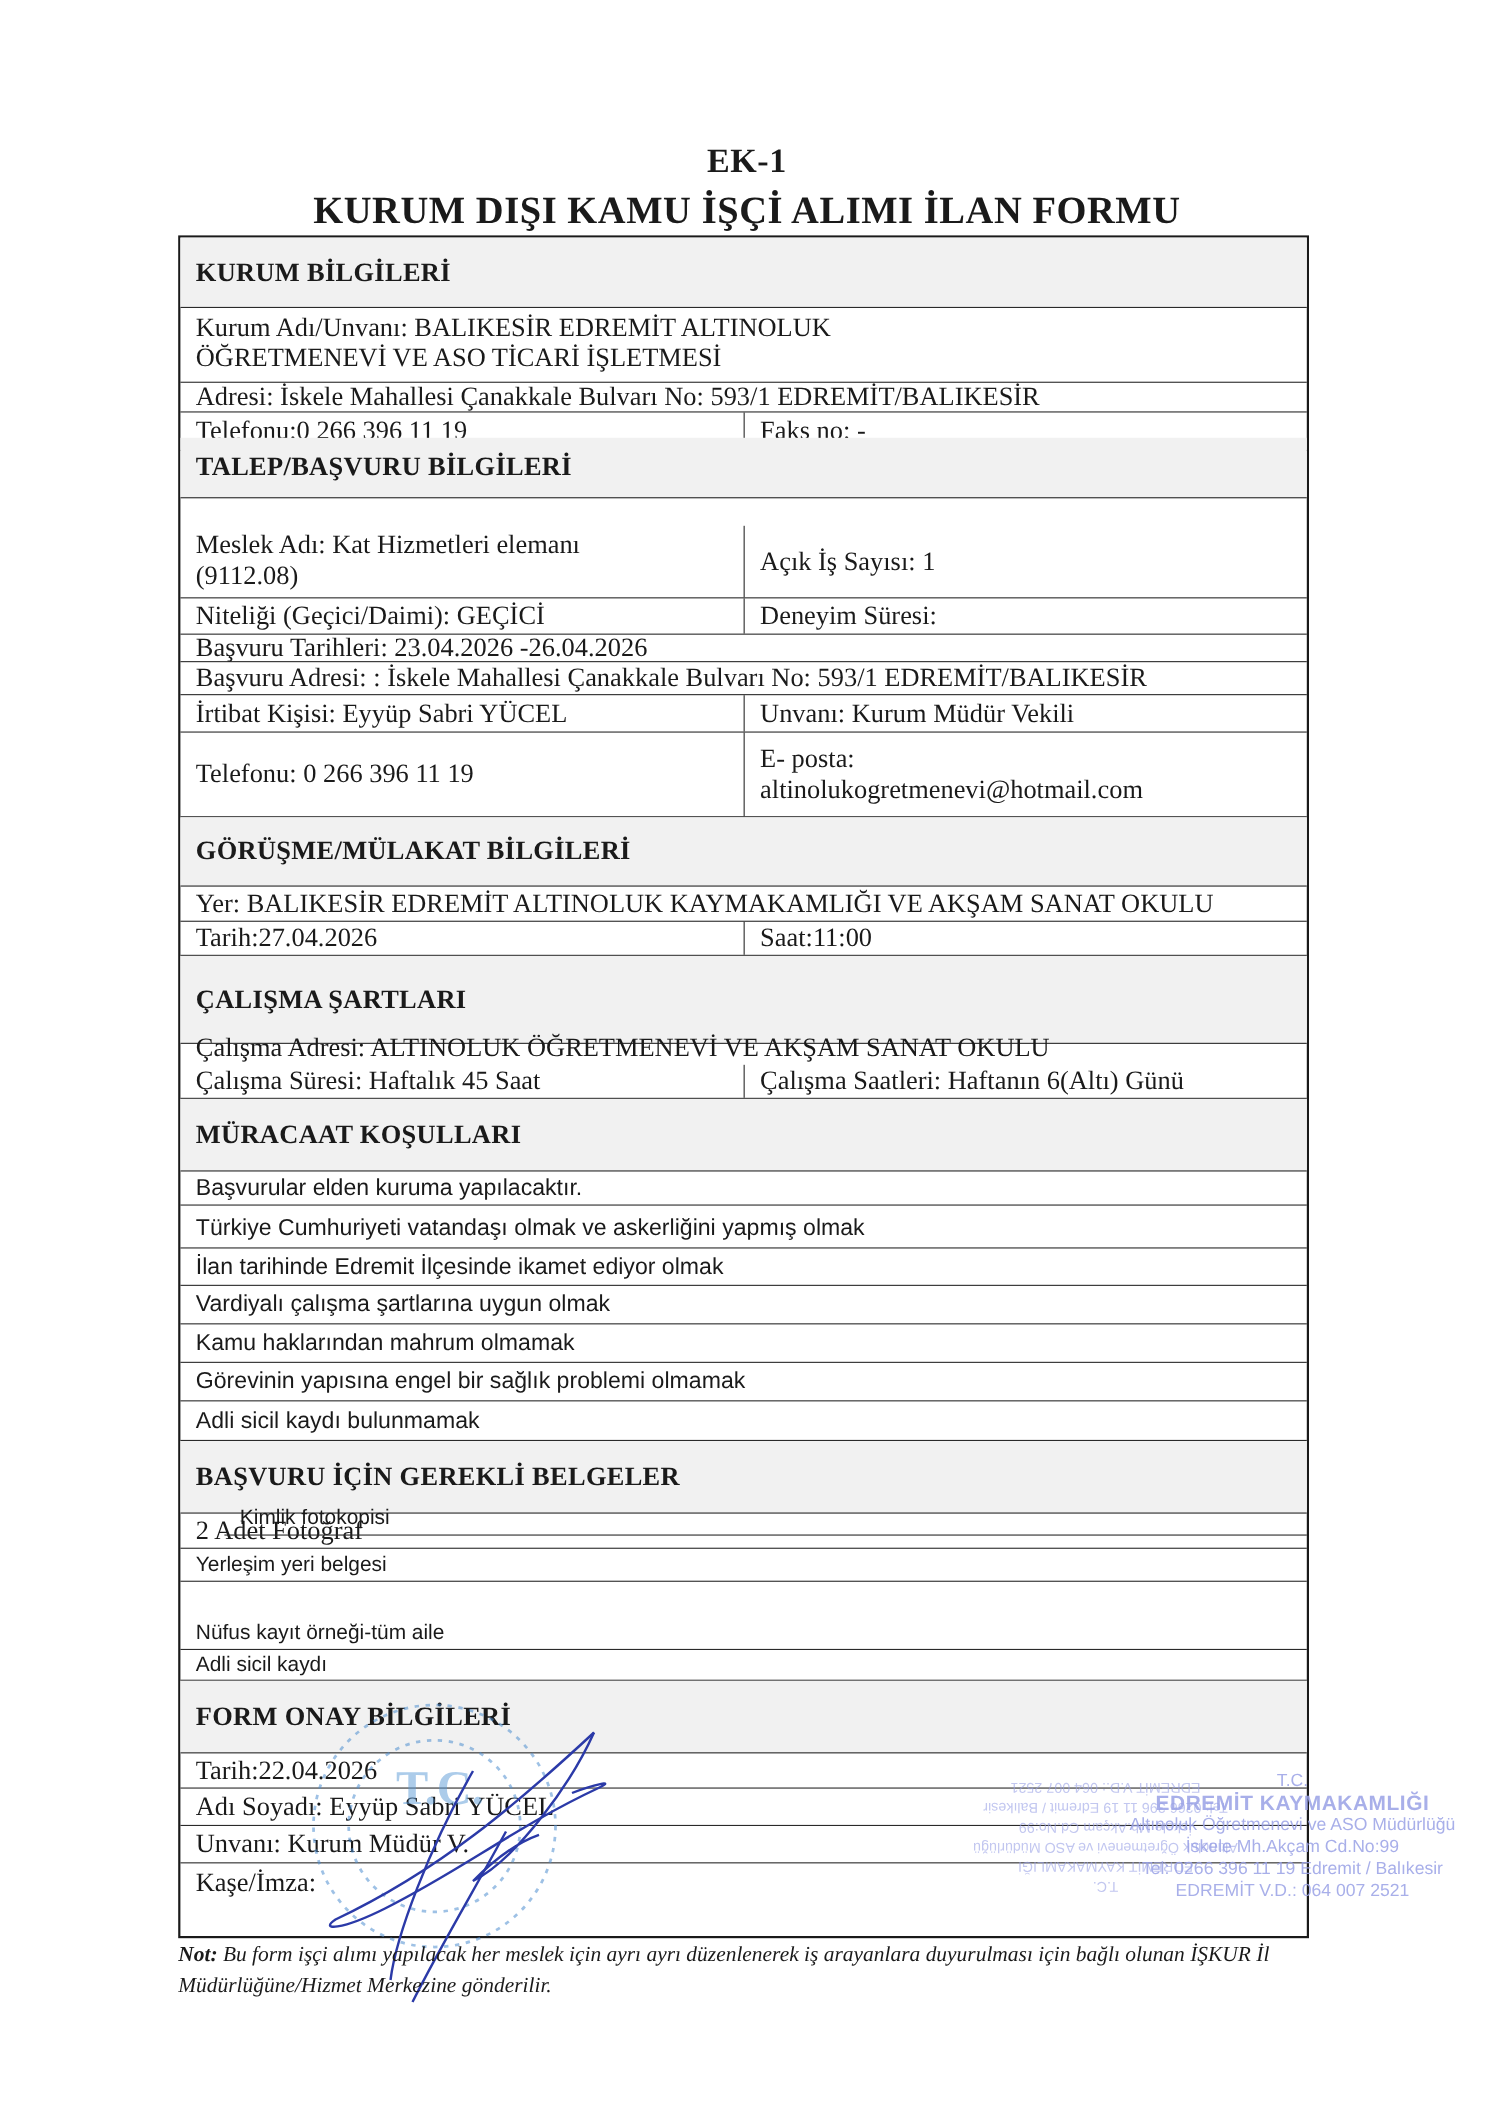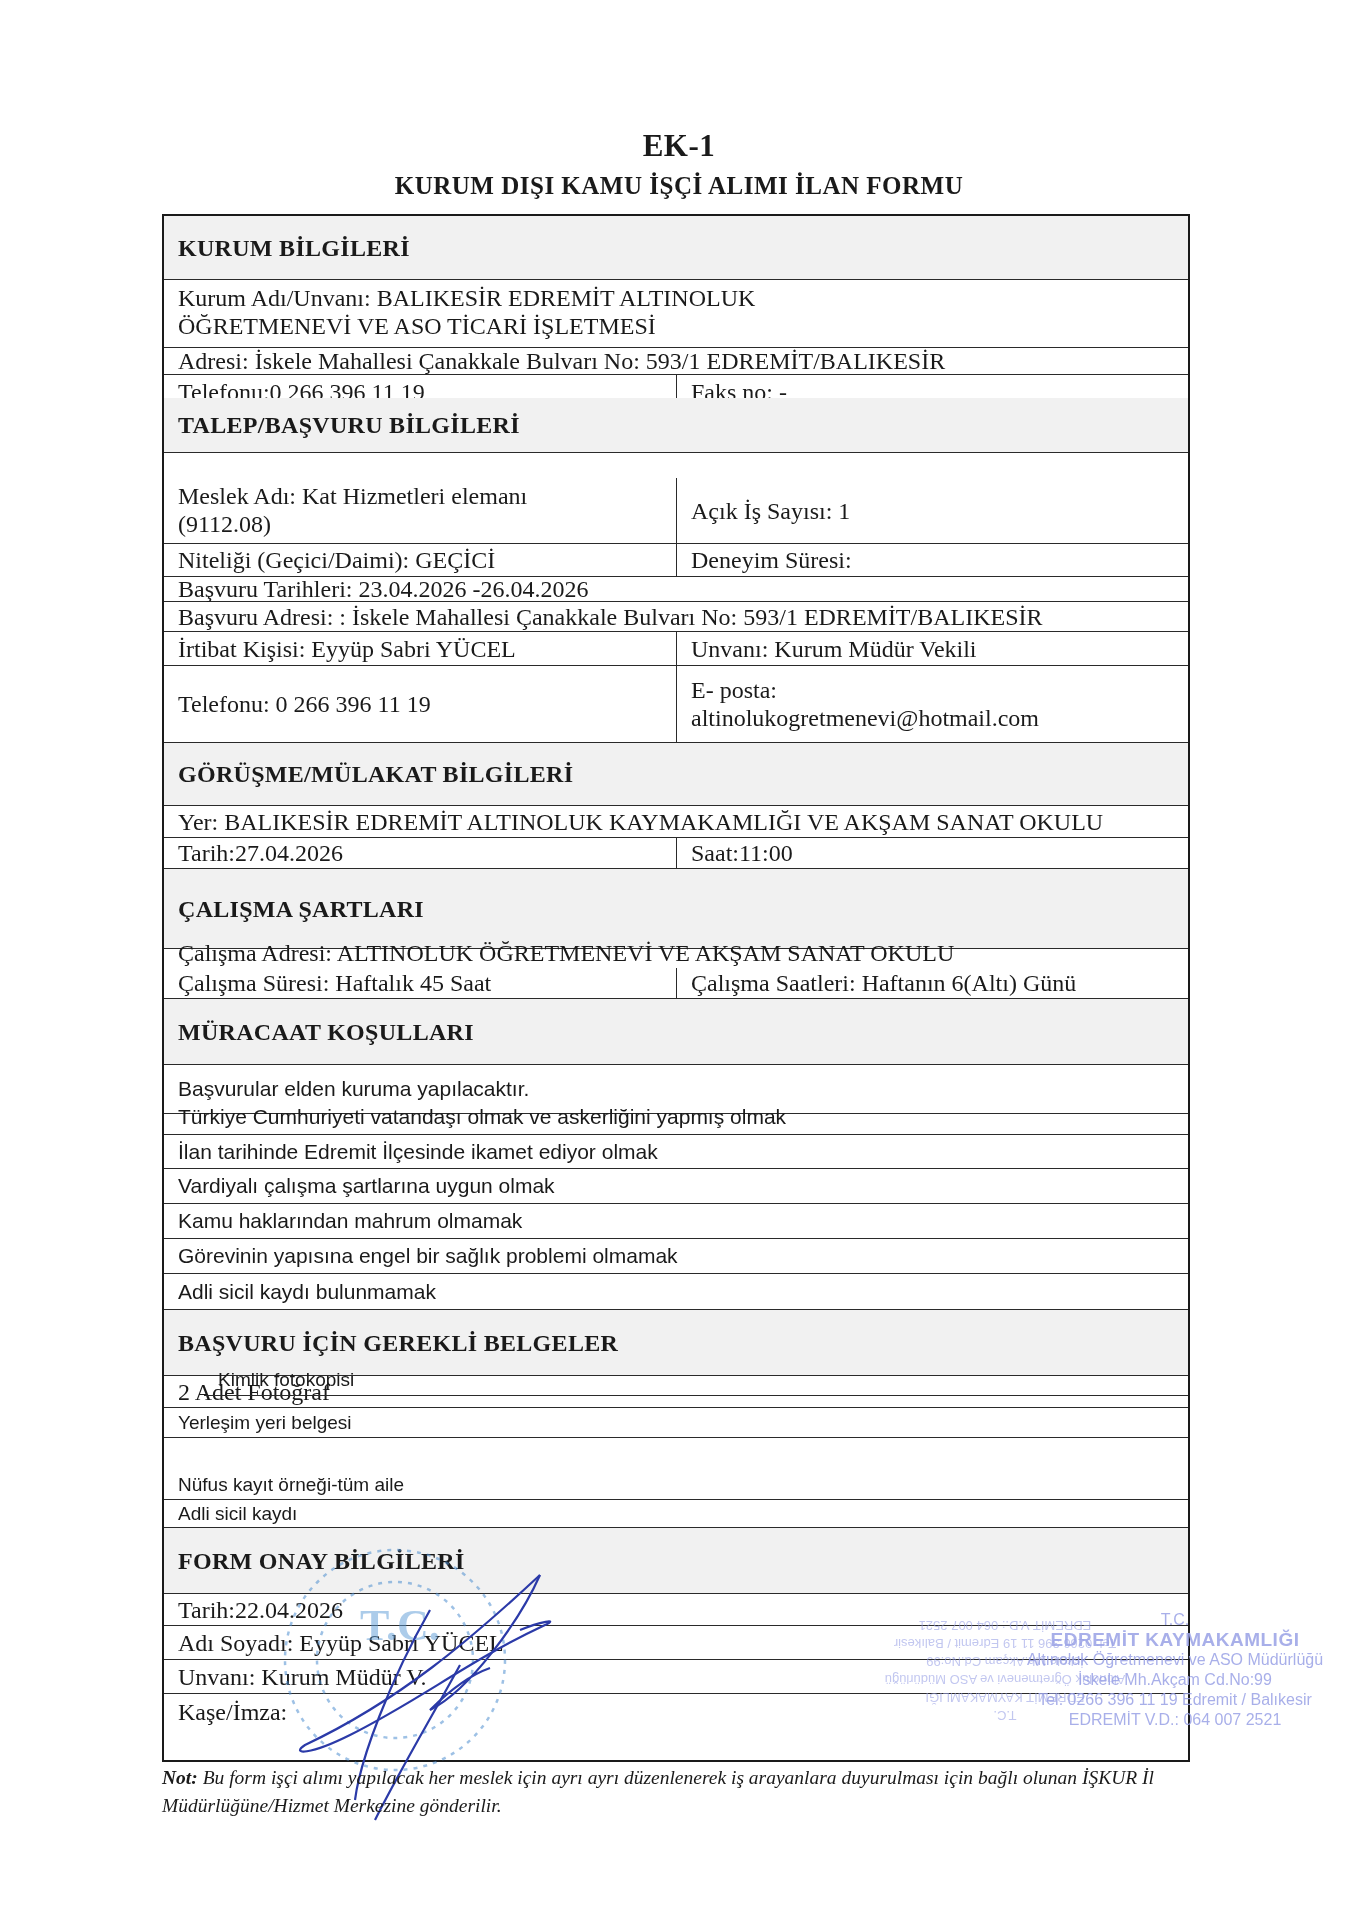--- a/index.html
+++ b/index.html
@@ -1,21 +1,21 @@
 <!DOCTYPE html>
 <html><head>
 <meta charset="utf-8">
 <style>
   html, body { margin:0; padding:0; background:#ffffff; }
   body { width:1358px; height:1920px; position:relative; overflow:hidden;
          font-family:"Liberation Serif", "DejaVu Serif", serif; color:#1a1a1a; }
   .title1 { position:absolute; left:0; width:1358px; top:128px; text-align:center;
             font-weight:bold; font-size:31px; letter-spacing:0.5px; }
   .title2 { position:absolute; left:0; width:1358px; top:172px; text-align:center;
-            font-weight:bold; font-size:25px; letter-spacing:0.5px; }
+            font-weight:bold; font-size:35px; letter-spacing:0.5px; }
   .tbl { position:absolute; left:162px; top:214px; width:1028px;
          border:2px solid #1a1a1a; box-sizing:border-box; }
   .row { position:absolute; left:0; right:0; border-bottom:1.6px solid #2a2a2a; box-sizing:border-box; }
   .row.last { border-bottom:none; }
   .row.hdr { background:#f1f1f1; }
   .cell { position:absolute; top:0; bottom:0; display:flex; align-items:center;
           padding-left:14px; box-sizing:border-box; font-size:24px; line-height:28px; white-space:nowrap; }
   .cell.l { left:0; }
   .cell.r { left:512px; right:0; border-left:1.6px solid #2a2a2a; }
   .cell.full { left:0; right:0; }
@@ -103,21 +103,21 @@
     <div class="cell full">Çalışma Adresi: ALTINOLUK ÖĞRETMENEVİ VE AKŞAM SANAT OKULU</div>
   </div>
   <div class="row" style="top:752px;height:31px;">
     <div class="cell l">Çalışma Süresi: Haftalık 45 Saat</div>
     <div class="cell r">Çalışma Saatleri: Haftanın 6(Altı) Günü</div>
   </div>
 
   <div class="row hdr" style="top:783px;height:66px;padding-left:48px;">
     <div class="cell full">MÜRACAAT KOŞULLARI</div>
   </div>
-  <div class="row" style="top:849px;height:49px;">
+  <div class="row" style="top:849px;height:31px;">
       <div class="cell full sans">Başvurular elden kuruma yapılacaktır.</div>
     </div>
   <div class="row" style="top:884px;height:35px;">
       <div class="cell full sans">Türkiye Cumhuriyeti vatandaşı olmak ve askerliğini yapmış olmak</div>
     </div>
   <div class="row" style="top:919px;height:34px;">
       <div class="cell full sans">İlan tarihinde Edremit İlçesinde ikamet ediyor olmak</div>
     </div>
   <div class="row" style="top:953px;height:35px;">
       <div class="cell full sans">Vardiyalı çalışma şartlarına uygun olmak</div>

